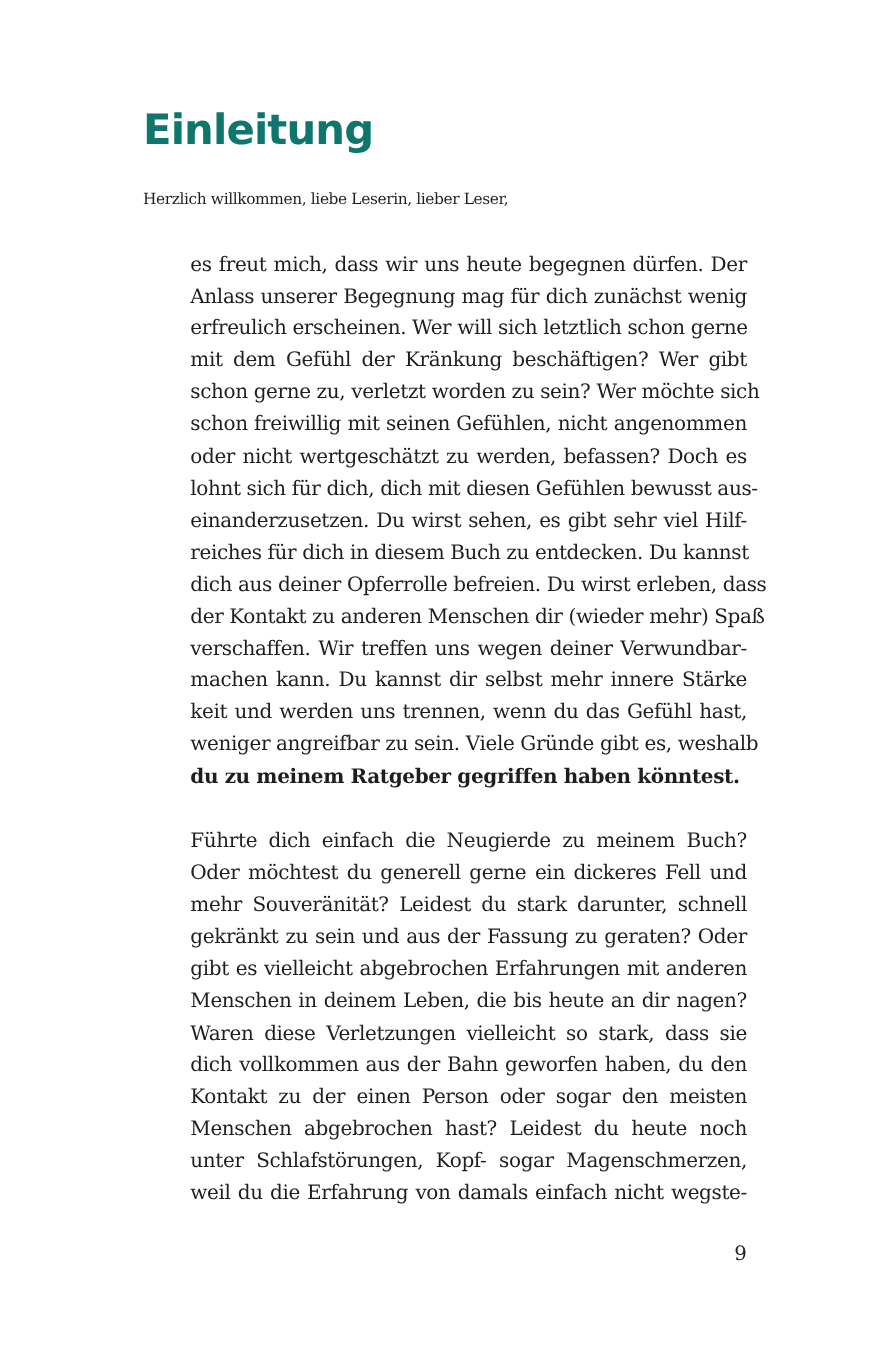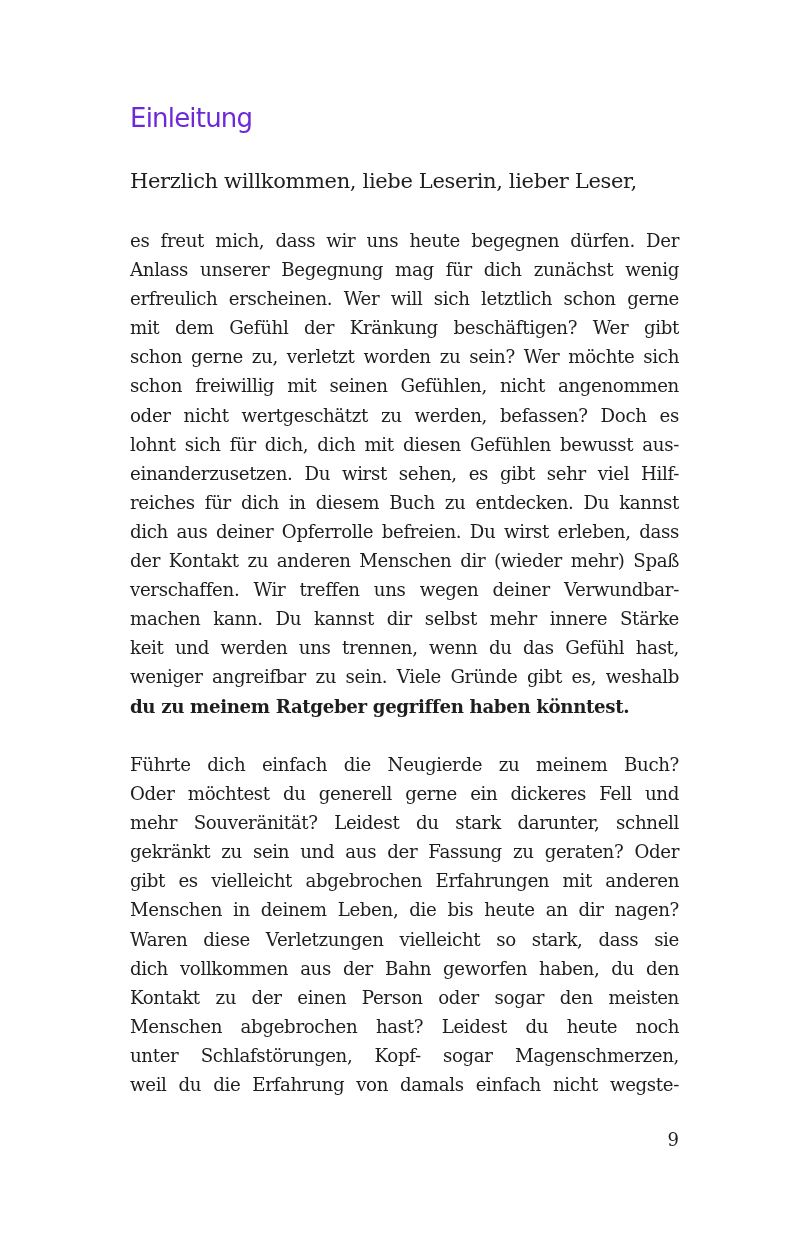--- a/index.html
+++ b/index.html
@@ -19,34 +19,34 @@
       left: 130px;
       top: 0;
       width: 549px;
     }
     .chapter-title {
       position: absolute;
       left: 0;
       top: 96px;
       margin: 0;
       font-family: "DejaVu Sans", sans-serif;
-      font-weight: normal;
-      font-size: 26px;
+      font-weight: bold;
+      font-size: 38px;
       letter-spacing: -0.8px;
-      color: #6d28d9;
+      color: #0f766e;
       line-height: 44px;
       white-space: nowrap;
     }
     .salutation {
       position: absolute;
       left: 0;
       top: 167px;
       margin: 0;
       font-family: "DejaVu Serif", serif;
-      font-size: 21px;
+      font-size: 14px;
       line-height: 29px;
       letter-spacing: -0.35px;
       white-space: nowrap;
     }
     .paragraph {
       position: absolute;
       left: 0;
       width: 549px;
       margin: 0;
       font-family: "DejaVu Serif", serif;
@@ -54,20 +54,21 @@
       letter-spacing: -0.35px;
     }
     .paragraph .line {
       display: block;
       height: 29.1px;
       line-height: 29.1px;
       text-align: justify;
       text-align-last: justify;
       white-space: nowrap;
       overflow: visible;
+      margin-left: 43px;
     }
     .paragraph .line.last {
       text-align-last: left;
       font-weight: bold;
     }
     .p1 { top: 226px; }
     .p2 { top: 750px; }
     .page-number {
       position: absolute;
       right: 118px;

